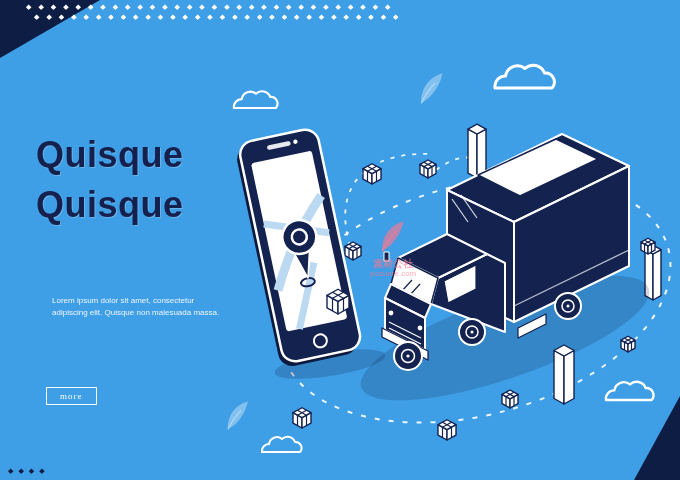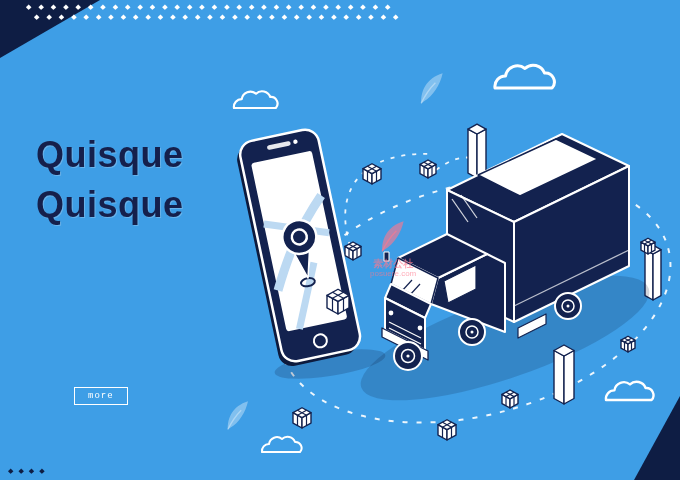--- a/index.html
+++ b/index.html
@@ -13,21 +13,21 @@
   .diamond-row{color:#ffffff;font-size:7px;letter-spacing:7px;white-space:nowrap;
                line-height:10px;user-select:none;}
   .diamond-row.dark{color:#0e1d44;letter-spacing:5px;}
   .headline{left:36px;top:130px;color:#15204c;font-weight:700;font-size:36px;
             line-height:50px;letter-spacing:.5px;text-shadow:1px 1px 0 rgba(255,255,255,.22);}
   .para{font-size:8px;line-height:12px;}
   .para1{left:52px;top:295px;width:178px;color:#eef6ff;}
   .para2{left:36px;top:334px;width:198px;color:#d9ebfa;}
   .more-btn{left:46px;top:387px;background:transparent;border:1px solid #ffffff;
             color:#ffffff;font-size:9px;letter-spacing:1px;padding:3px 13px;
-            font-family:Liberation Mono, monospace;cursor:pointer;margin-left:28px;}
+            font-family:Liberation Serif, serif;cursor:pointer;}
   .scene{left:0;top:0;}
   .wm{color:rgba(255,255,255,.35);}
   .wm-center{left:345px;top:220px;color:rgba(255,120,140,.62);text-align:center;margin-left:25px;}
   .wm-center .wm-brand{font-size:10px;font-weight:700;line-height:11px;}
   .wm-center .wm-domain{font-size:8px;line-height:10px;}
   .feather{transform:rotate(-8deg);}
 </style>
 </head>
 <body>
 
@@ -235,20 +235,21 @@
           <line x1="506" y1="396.6" x2="514" y2="392.2" stroke="#13224f" stroke-width="1.2"></line>
           <line x1="514" y1="396.6" x2="506" y2="392.2" stroke="#13224f" stroke-width="1.2"></line>
         </g>
       </g>
   </svg>
 
   <div class="abs headline">
     <div>Quisque</div>
     <div>Quisque</div>
   </div>
+  <div class="abs para para1">Lorem ipsum dolor sit amet, consectetur adipiscing elit. Quisque non malesuada massa.</div>
   <button class="abs more-btn">more</button>
 
   <div class="abs wm" style="left:415px;top:72px;">
     <svg class="feather" viewBox="0 0 48 48" width="34" height="34">
         <path d="M6 42 C8 24 18 8 42 4 C36 20 24 34 10 40 Z" fill="currentColor"></path>
         <path d="M6 42 C14 30 22 22 30 16" stroke="currentColor" fill="none" stroke-width="2"></path>
       </svg>
   </div>
   <div class="abs wm" style="left:222px;top:400px;">
     <svg class="feather" viewBox="0 0 48 48" width="32" height="32">

